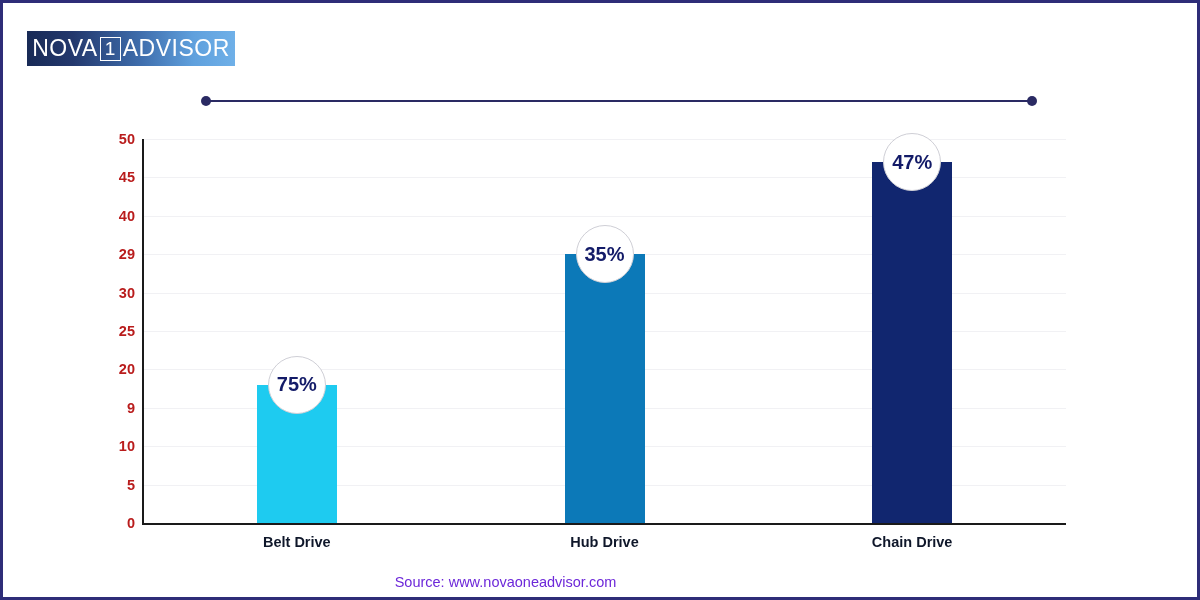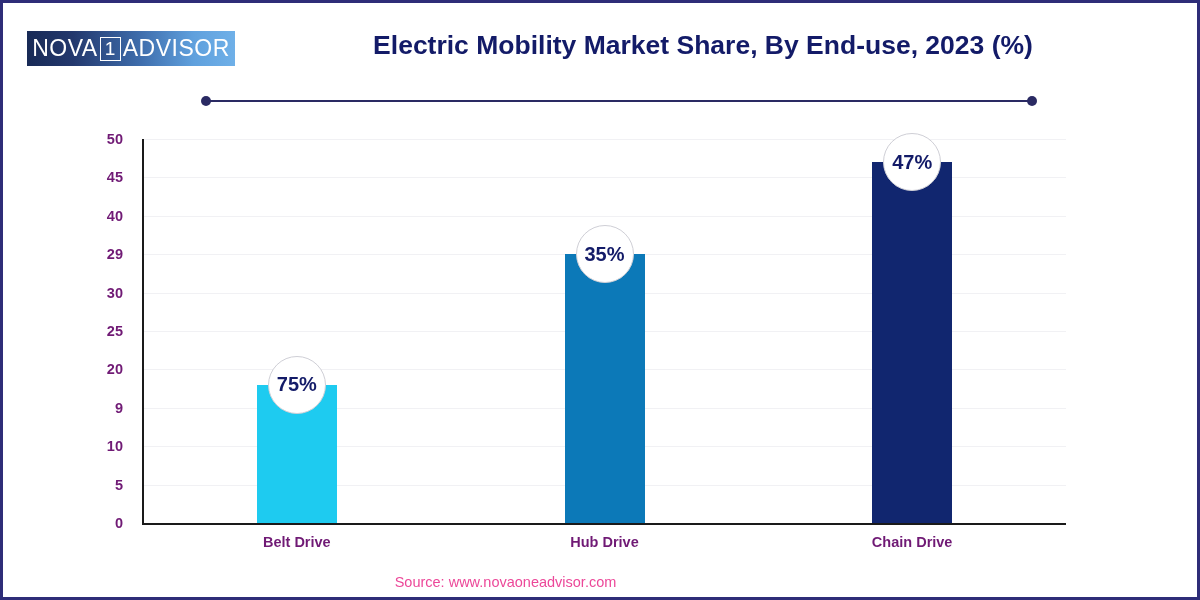--- a/index.html
+++ b/index.html
@@ -117,24 +117,24 @@
     position: absolute;
     left: 139px;
     top: 520px;
     width: 924px;
     height: 1.8px;
     background: #1a1a1a;
   }
 
   .ytick {
     position: absolute;
-    right: 12px;
+    right: 0;
     width: 60px;
     text-align: right;
-    color: #701a75;
+    color: #b91c1c;
     font-size: 14.5px;
     font-weight: bold;
     font-family: "Liberation Sans", sans-serif;
     transform: translateY(-50%);
   }
   #yticks {
     position: absolute;
     left: 68px;
     top: 136px;
     width: 64px;
@@ -168,51 +168,50 @@
     font-size: 20px;
     font-weight: bold;
     font-family: "Liberation Sans", sans-serif;
   }
 
   .cat-label {
     position: absolute;
     top: 531px;
     width: 200px;
     text-align: center;
-    color: #701a75;
+    color: #0f172a;
     font-size: 14.5px;
     font-weight: bold;
     font-family: "Liberation Sans", sans-serif;
   }
 
   
   #source {
     position: absolute;
     left: 0;
     top: 571px;
     width: 1005px;
     text-align: center;
-    color: #ec4899;
+    color: #6d28d9;
     font-size: 14.5px;
     font-weight: normal;
     font-family: "Liberation Sans", sans-serif;
   }
 </style>
 </head>
 <body>
 
 <div id="page">
 
   <div id="logo">
     <span class="logo-word">NOVA</span>
       <span class="logo-one">1</span>
       <span class="logo-word">ADVISOR</span>
   </div>
 
-  <div id="chart-title">Electric Mobility Market Share, By End-use, 2023 (%)</div>
 
   <div id="divider">
     <div class="rule"></div>
     <div class="dot left"></div>
     <div class="dot right"></div>
   </div>
 
   <div id="plot">
       <div class="gridline" style="top: 345.6px; background: rgb(241, 241, 244);"></div>
       <div class="gridline" style="top: 307.2px; background: rgb(241, 241, 244);"></div>

